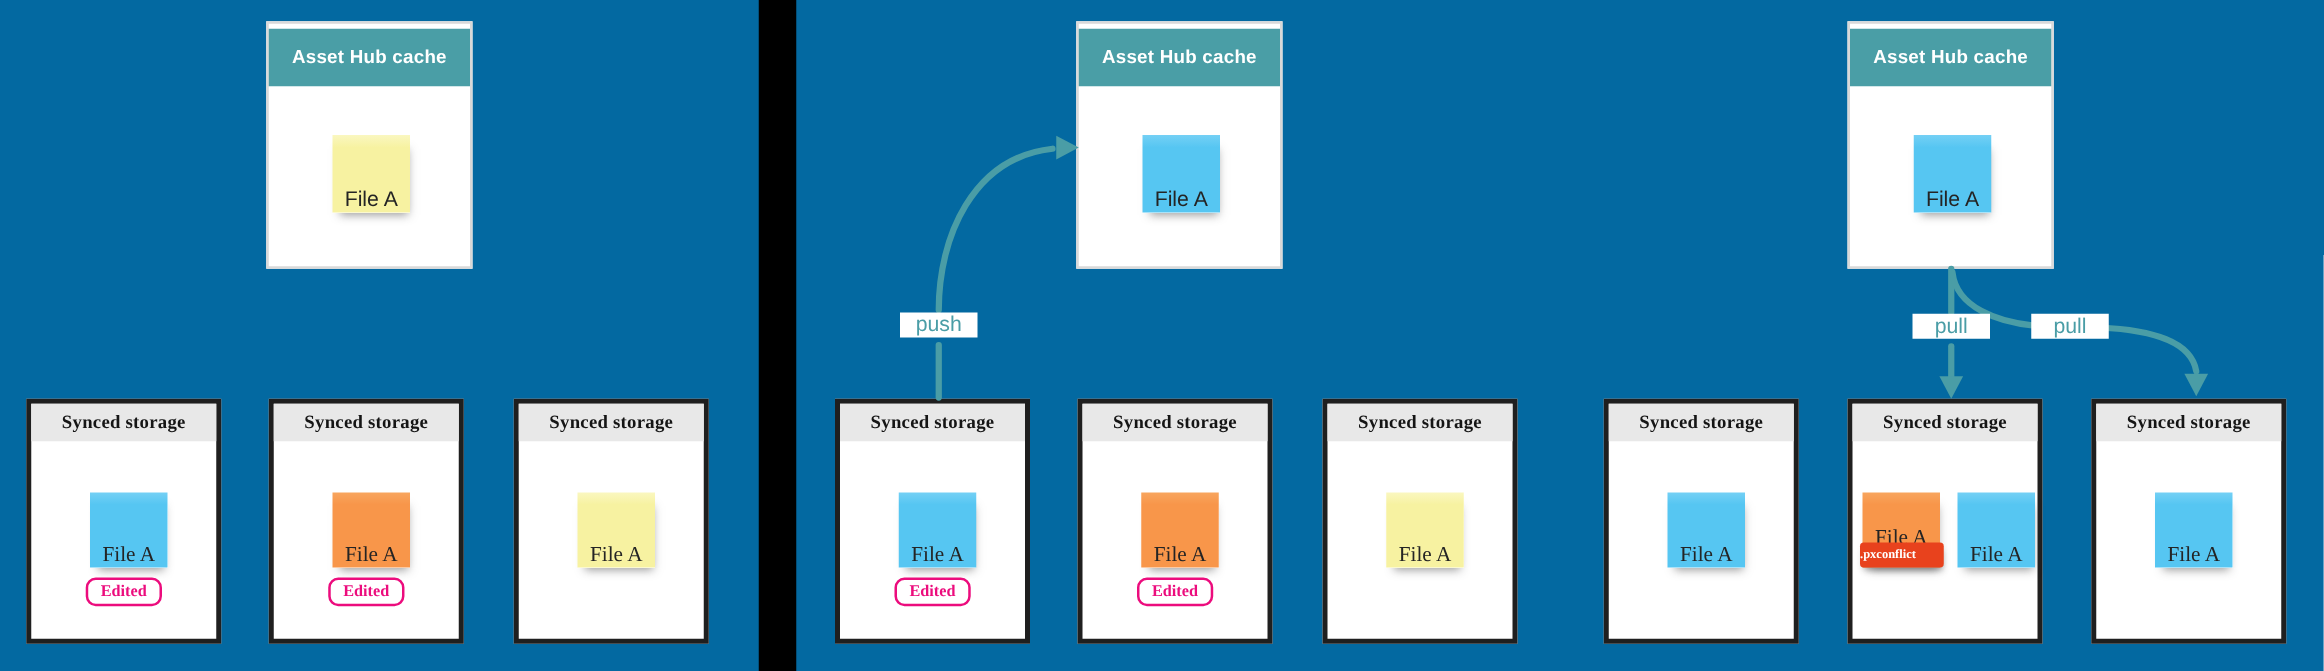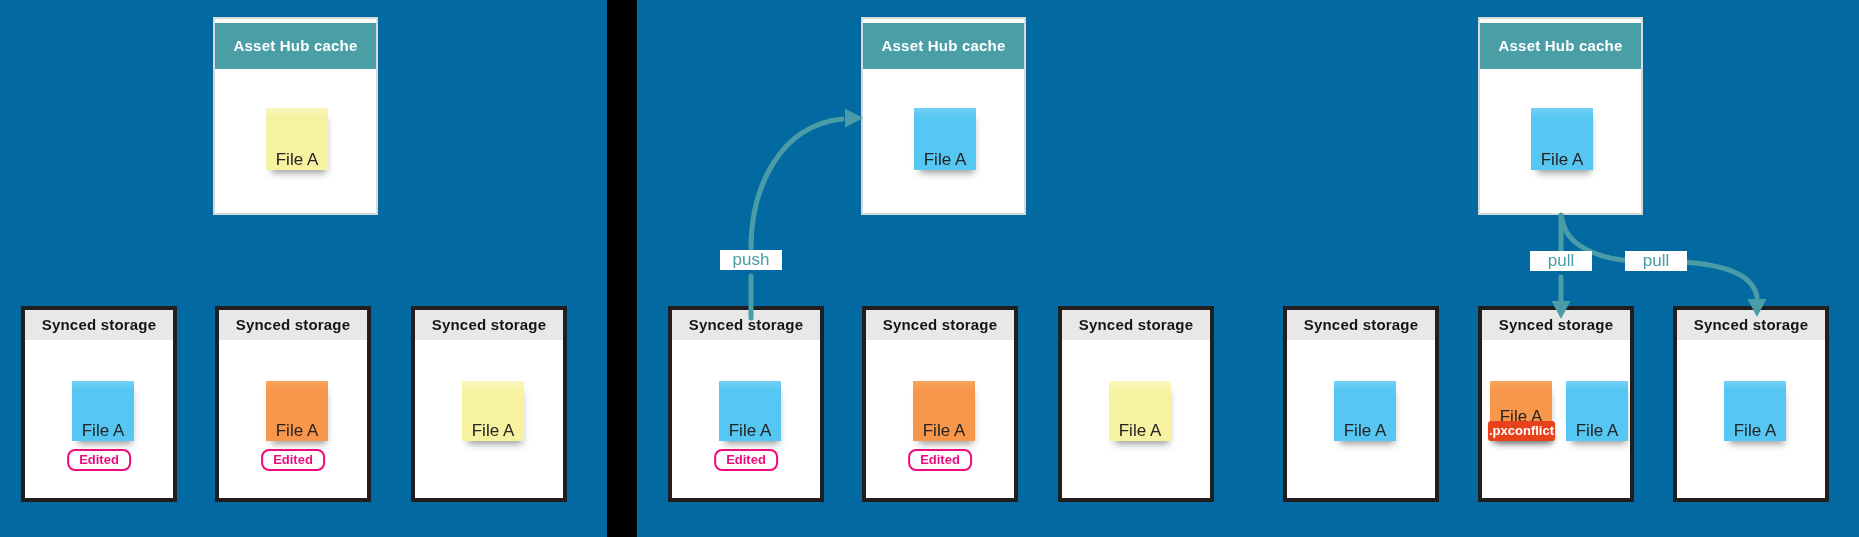--- a/index.html
+++ b/index.html
@@ -15,22 +15,22 @@
     background:#ffffff; border:2px solid #d9d9d9;
   }
   .cache-header {
     margin-top:4px; height:46px; line-height:46px; background:#4a9ea6;
     color:#ffffff; font-weight:bold; font-size:15px; text-align:center;
     letter-spacing:0.2px;
   }
 
   
   .storage {
-    position:absolute; top:306px; width:156px; height:196px; box-sizing:border-box;
-    background:#ffffff; border:4px solid #1f1f1f;
+    position:absolute; top:319px; width:156px; height:196px; box-sizing:border-box;
+    background:#ffffff; border:4px solid #1f1f1f;font-family:Liberation Serif, serif;
   }
   .storage-header {
     height:30px; line-height:30px; background:#e8e8e8; color:#151515;
     font-weight:bold; font-size:15px; text-align:center; letter-spacing:0.2px;
   }
 
   
   .note {
     position:absolute; width:62px; height:60px;
     display:flex; align-items:flex-end; justify-content:center;
@@ -46,21 +46,21 @@
   
   .badge {
     position:absolute; top:139px; left:50%; transform:translateX(-50%);
     background:#ffffff; border:2.5px solid #ec0c7d; border-radius:8px;
     color:#ec0c7d; font-weight:bold; font-size:13px;
     padding:1px 10px 2px; white-space:nowrap;
   }
   .conflict-tag {
     position:absolute; left:6px; top:111px; width:67px; height:20px;
     background:#e8421d; border-radius:3px; color:#ffffff;
-    font-weight:bold; font-size:13px; line-height:20px; text-align:center;
+    font-weight:bold; font-size:10px; line-height:20px; text-align:left;
     box-shadow:1px 4px 5px -2px rgba(60,60,60,0.45); z-index:3;
   }
 
   
   .flow-label {
     position:absolute; width:62px; text-align:center; color:#4a9da6;
     font-size:17px; background:#ffffff; z-index:2;
   }
 
   

